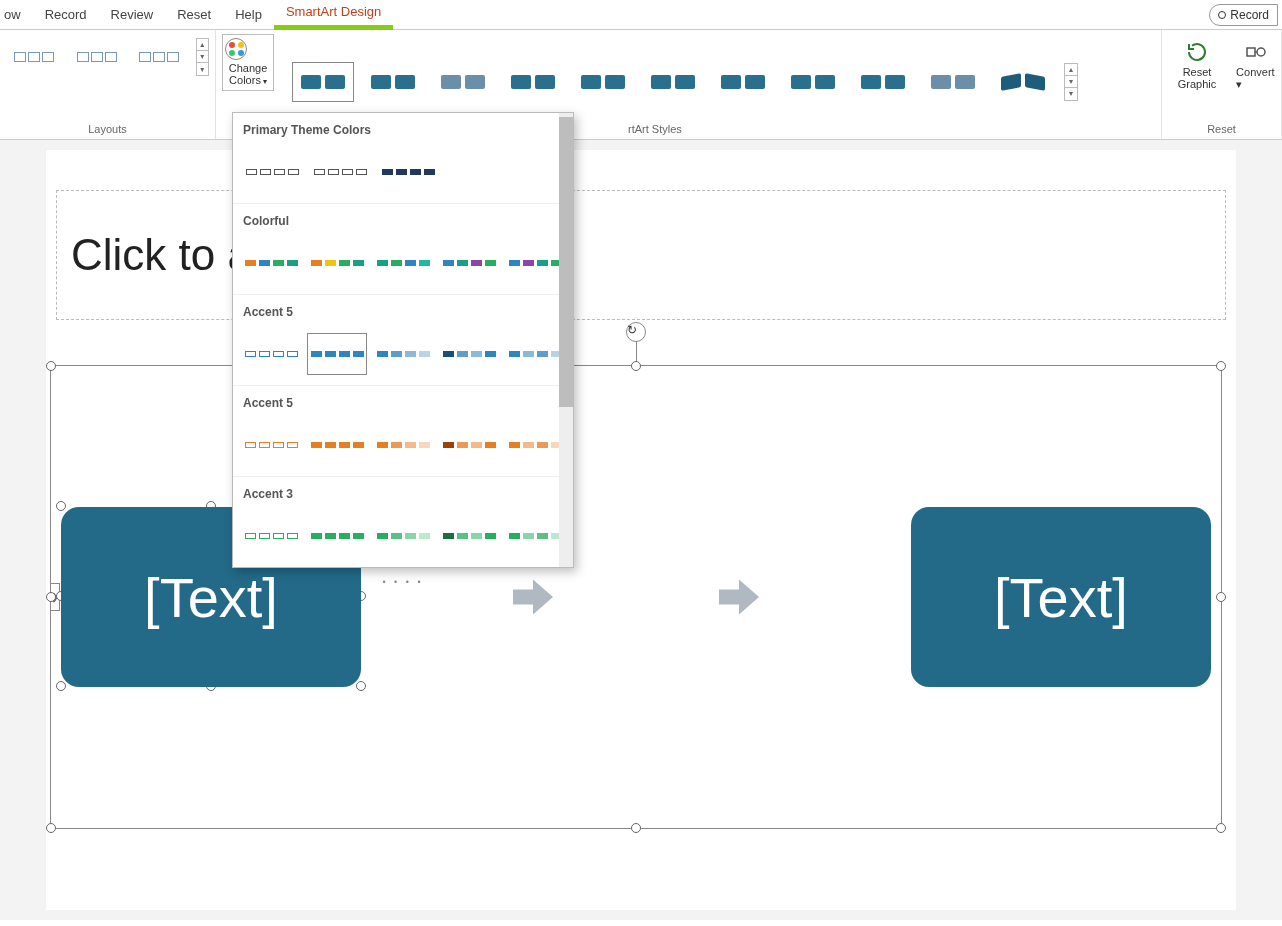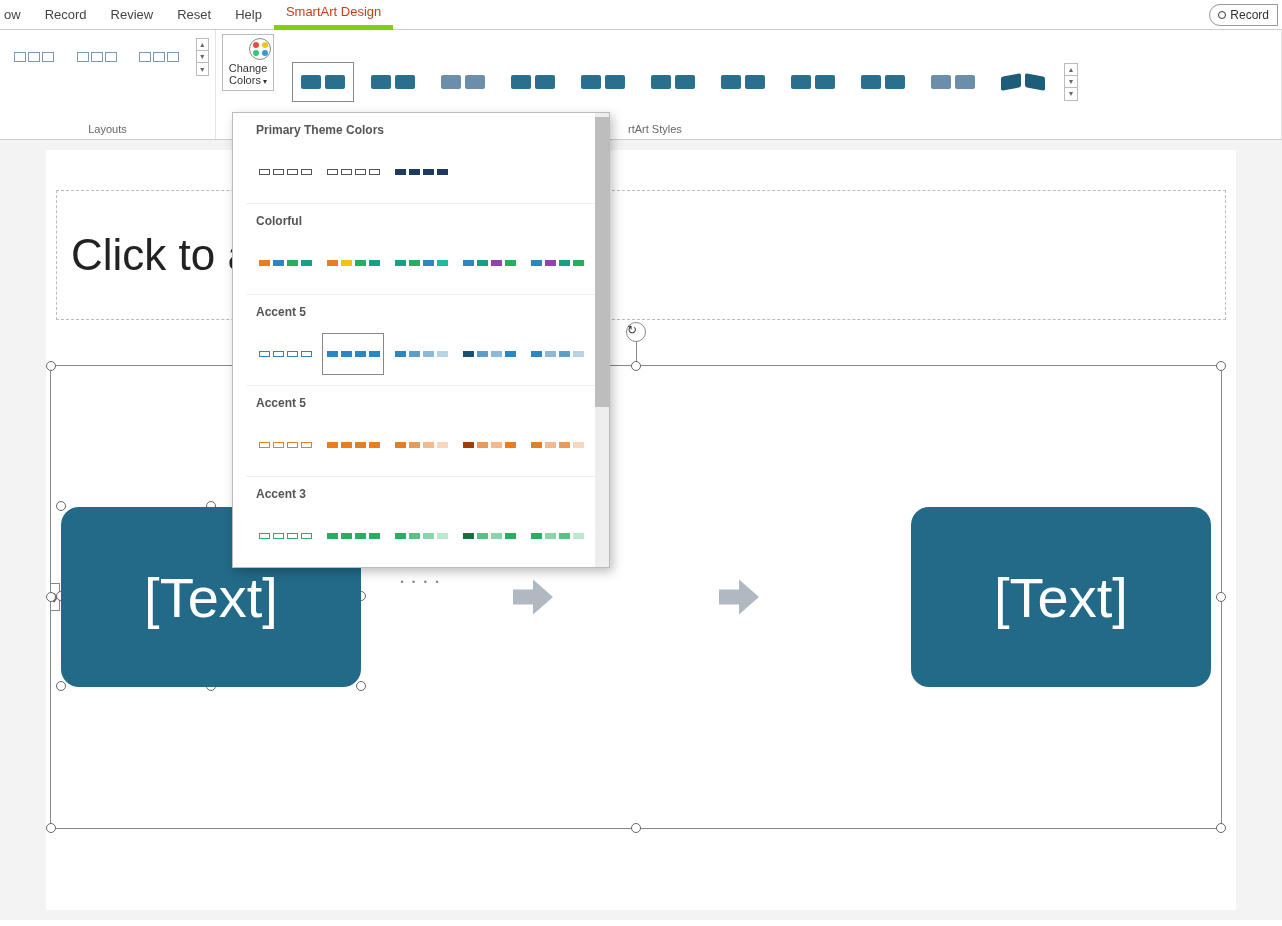--- a/index.html
+++ b/index.html
@@ -12,21 +12,21 @@
   .rec-dot { width:8px; height:8px; border-radius:50%; border:1px solid #333; }
   .ribbon { height:110px; border-bottom:1px solid #ccc; background:#fff; display:flex; position:relative;}
   .group { border-right:1px solid #e3e3e3; padding:4px 6px 2px 6px; display:flex; flex-direction:column; justify-content:space-between; }
   .group-label { text-align:center; font-size:11px; color:#666; padding:2px 0; }
   .layouts-body { display:flex; gap:6px; align-items:flex-start; padding-top:4px;}
   .layout-thumb { width:60px; height:38px; border:1px solid transparent; display:flex; align-items:center; justify-content:center; gap:2px;}
   .layout-thumb .mini { width:12px; height:10px; border:1px solid #7a99b8; background:#fff;}
   .spin { width:14px; display:flex; flex-direction:column; gap:0px; margin-left:2px; border:1px solid #bbb;}
   .spin div{ height:12px; border-bottom:1px solid #bbb; display:flex; align-items:center; justify-content:center; font-size:8px; color:#666;}
   .spin div:last-child{border-bottom:none;}
-  .change-colors { width:52px; display:flex; flex-direction:column; align-items:flex-end; justify-content:center; gap:2px; border:1px solid #bbb; padding:3px 2px; cursor:pointer;}
+  .change-colors { width:52px; display:flex; flex-direction:column; align-items:flex-start; justify-content:center; gap:2px; border:1px solid #bbb; padding:3px 2px; cursor:pointer;}
   .cc-icon { width:22px; height:22px; border-radius:50%; position:relative; background:#fff; border:1px solid #888;}
   .cc-icon::before, .cc-icon::after { content:""; position:absolute; width:6px; height:6px; border-radius:50%; }
   .cc-icon::before { background:#e74c3c; top:3px; left:3px; box-shadow: 9px 0 0 #f1c40f;}
   .cc-icon::after { background:#2ecc71; bottom:3px; left:3px; box-shadow: 9px 0 0 #3498db;}
   .cc-label { font-size:11px; text-align:center; line-height:1.1;}
   .cc-label .drop{ font-size:8px; margin-left:2px;}
   .styles-body { display:flex; gap:8px; align-items:center; padding:8px 4px 0 4px; flex:1;}
   .style-thumb { width:62px; height:40px; display:flex; align-items:center; justify-content:center; gap:4px; cursor:pointer;}
   .style-thumb.sel { border:1px solid #888; }
   .sb {width:20px; height:14px; background:#2b6f8e; border-radius:2px;}
@@ -40,21 +40,21 @@
   .smartart-box { position:absolute; top:215px; left:4px; width:1172px; height:464px; border:1px solid #888;}
   .handle { width:10px; height:10px; background:#fff; border:1px solid #666; border-radius:50%; position:absolute;}
   .rotator { position:absolute; top:-44px; left:50%; transform:translateX(-50%); width:20px; height:20px; border:1px solid #888; border-radius:50%;}
   .rotator::after{content:""; position:absolute; width:1px; height:22px; background:#888; left:50%; top:100%;}
   .sa-content{ position:absolute; top:140px; left:10px; right:10px; bottom:140px; display:flex; align-items:center; justify-content:space-between;}
   .sa-block { flex:0 0 300px; height:180px; background:#226a88; border-radius:18px; display:flex; align-items:center; justify-content:center; color:#fff; font-size:56px;}
   .sa-arrow { width:70px; display:flex; align-items:center; justify-content:center;}
   .sa-arrow svg{fill:#b0b9c2;}
   .text-pane-tab{position:absolute; left:-1px; top:50%; transform:translateY(-50%); width:10px; height:28px; border:1px solid #888; background:#fff; display:flex; align-items:center; justify-content:center; font-size:9px; color:#666;}
   
-  .color-drop { position:absolute; top:0px; left:232px; width:378px; background:#fff; border:1px solid #bbb; box-shadow:3px 4px 10px rgba(0,0,0,.25); z-index:100;padding-left:13px;}
+  .color-drop { position:absolute; top:0px; left:232px; width:342px; background:#fff; border:1px solid #bbb; box-shadow:3px 4px 10px rgba(0,0,0,.25); z-index:100;}
   .cd-body { max-height:474px; overflow:hidden; position:relative;}
   .cd-scroll{position:absolute; right:0; top:0; width:14px; bottom:0; background:#eee;}
   .cd-thumb{position:absolute; right:0; top:4px; width:14px; height:290px; background:#bdbdbd;}
   .cd-section-title{ font-size:12px; font-weight:600; color:#555; padding:10px 8px 4px 10px;}
   .cd-row { display:flex; gap:6px; padding:10px 8px; border-bottom:1px solid #eee;}
   .cd-swatch { width:62px; height:42px; border:1px solid transparent; display:flex; align-items:center; justify-content:center; gap:3px; cursor:pointer;}
   .cd-swatch.sel { border:1px solid #888;}
   .seg { width:11px; height:6px;}
   .seg.o { background:transparent; border:1px solid currentColor;}
   .cd-footer { border-top:1px solid #ccc; padding:8px 10px; display:flex; align-items:center; gap:8px; font-size:12px; color:#444;}
@@ -163,20 +163,39 @@
         </div>
       <div class="spin">
           <div>▴</div>
           <div>▾</div>
           <div>▾</div>
         </div>
     </div>
     <div class="group-label" style="text-align:left;padding-left:340px">rtArt Styles</div>
   </div>
 
+  <div class="group reset-group">
+    <div class="reset-body">
+      <div class="reset-btn">
+        <svg viewBox="0 0 24 24">
+            <path fill="none" stroke="#2e7d32" stroke-width="2" d="M4 12a8 8 0 1 0 3-6.2M4 4v5h5"></path>
+          </svg>
+        <span style="text-align:center">Reset Graphic</span>
+      </div>
+      <div class="reset-btn">
+        <svg viewBox="0 0 24 24">
+            <rect x="3" y="8" width="8" height="8" fill="none" stroke="#555" stroke-width="1.5"></rect>
+            <circle cx="17" cy="12" r="4" fill="none" stroke="#555" stroke-width="1.5"></circle>
+            <path d="M11 12h2" stroke="#555"></path>
+          </svg>
+        <span><span>Convert</span> ▾</span>
+      </div>
+    </div>
+    <div class="group-label">Reset</div>
+  </div>
 
 </div>
 
 <div class="color-drop" style="top:112px">
   <div class="cd-body">
     <div class="cd-scroll">
         <div class="cd-thumb"></div>
       </div>
 
     <div class="cd-section-title">Primary Theme Colors</div>

